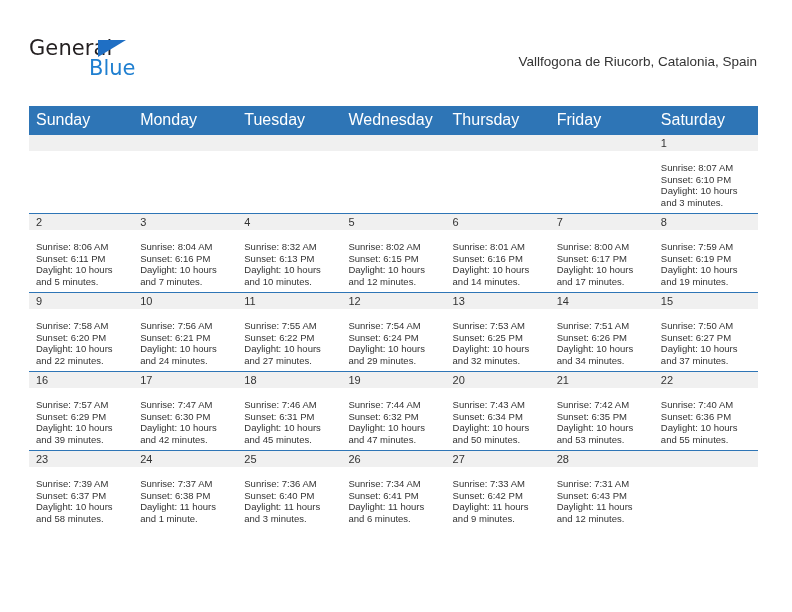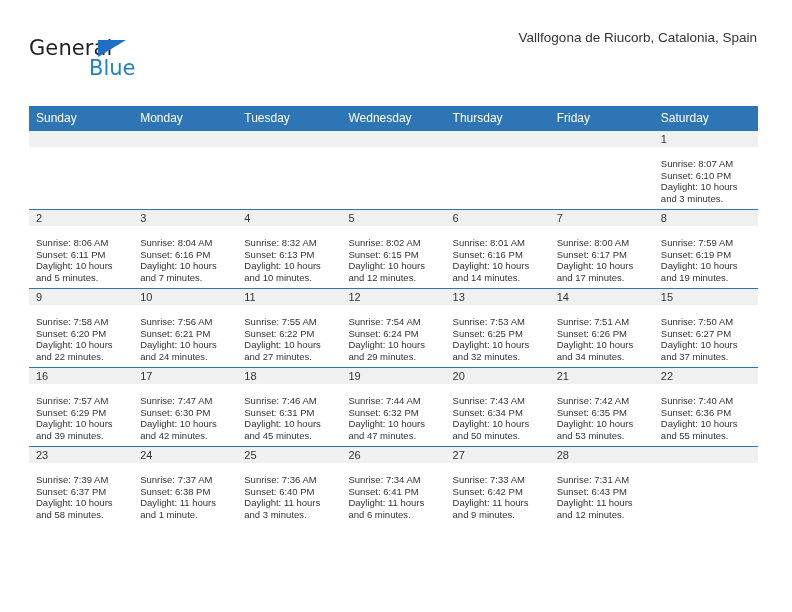--- a/index.html
+++ b/index.html
@@ -76,38 +76,38 @@
   .cal-title {
     font-size: 25px;
     color: #333333;
     line-height: 30px;
     white-space: nowrap;
   }
   .cal-subtitle {
     font-size: 13.5px;
     color: #333333;
     line-height: 20px;
-    margin-top: 0;
+    margin-top: 24px;
     white-space: nowrap;
   }
 
   
   .calendar {
     position: absolute;
     left: 29px;
     top: 106px;
     width: 729px;
     border-collapse: collapse;
     table-layout: fixed;
   }
 
   .calendar th {
     background: #2e75b6;
     color: #ffffff;
-    font-size: 12px;
+    font-size: 16px;
     font-weight: normal;
     text-align: left;
     padding: 5px 0 5px 7px;
     height: 11px;
     border: none;
   }
 
   .calendar td {
     vertical-align: top;
     border-top: 1px solid #2e75b6;

